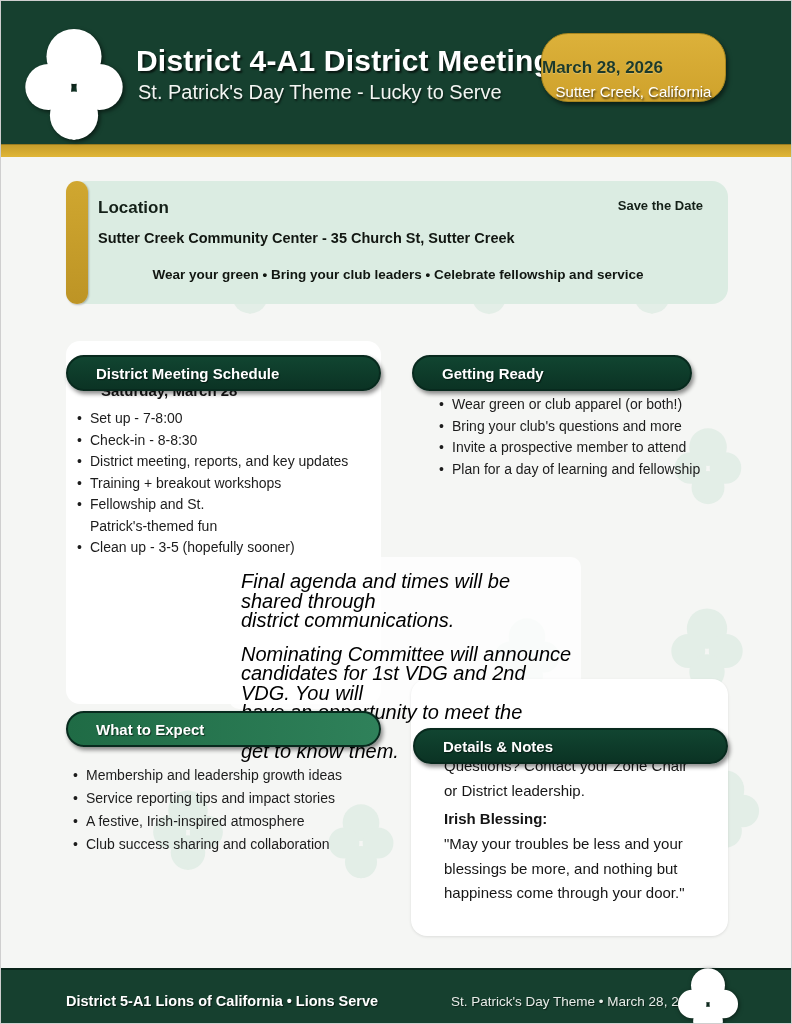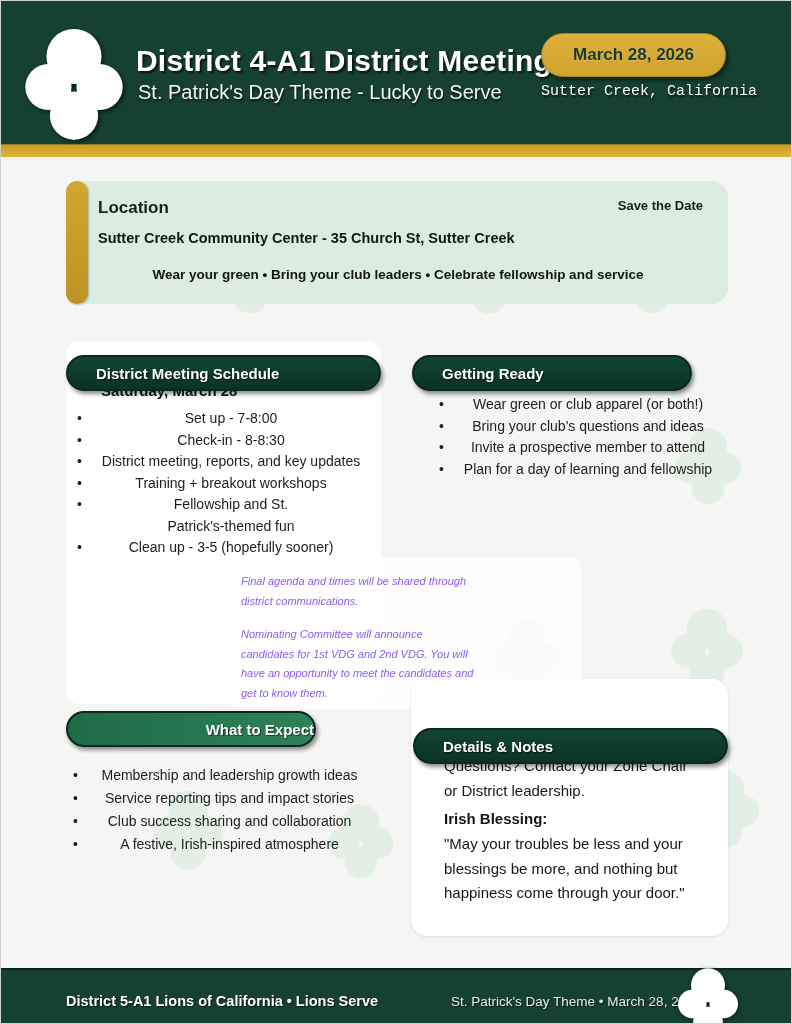--- a/index.html
+++ b/index.html
@@ -19,26 +19,26 @@
   .header { position:absolute; left:0; top:0; width:792px; height:143px; background:#16402f; z-index:3; }
   .gold-stripe { position:absolute; left:0; top:143px; width:792px; height:13px;
     background:linear-gradient(180deg,#c79e2b,#e0b637); border-top:1px solid #9a7c20; z-index:3; }
   .logo-clover { position:absolute; left:20px; top:26px; width:106px; height:120px; color:#ffffff;
     filter:drop-shadow(2px 2px 2px rgba(0,0,0,0.55)); z-index:4; }
   .logo-clover svg { width:100%; height:100%; fill:currentColor; }
   .header-title { position:absolute; left:135px; top:43px; font-size:30px; font-weight:bold; color:#ffffff;
     text-shadow:2px 2px 2px rgba(0,0,0,0.65); letter-spacing:0.2px; z-index:4; white-space:nowrap; }
   .header-subtitle { position:absolute; left:137px; top:80px; font-size:20px; color:#f2f5f2;
     text-shadow:1px 2px 2px rgba(0,0,0,0.6); z-index:4; white-space:nowrap; }
-  .date-badge { position:absolute; left:540px; top:32px; width:185px; height:44px;
+  .date-badge { position:absolute; left:540px; top:32px; width:185px; height:69px;
     background:linear-gradient(180deg,#dcb13a,#cfa22c); border:1px solid #a8861f; border-radius:27px;
-    box-shadow:2px 3px 4px rgba(0,0,0,0.5); display:flex; align-items:center; justify-content:center; z-index:4; }
+    box-shadow:2px 3px 4px rgba(0,0,0,0.5); display:flex; align-items:center; justify-content:flex-start; z-index:4; }
   .date-badge span { font-size:17px; font-weight:bold; color:#1c3a2b; text-shadow:0 1px 1px rgba(255,255,255,0.25); }
   .header-location { position:absolute; left:540px; top:82px; width:185px; text-align:center;
-    font-size:15px; color:#ffffff; text-shadow:1px 2px 2px rgba(0,0,0,0.7); z-index:4; white-space:nowrap;font-family:Liberation Mono, monospace; }
+    font-size:15px; color:#ffffff; text-shadow:1px 2px 2px rgba(0,0,0,0.7); z-index:4; white-space:nowrap; }
 
   
   .loc-box { position:absolute; left:70px; top:180px; width:657px; height:123px;
     background:#dbece2; border-radius:16px; z-index:2; }
   .loc-goldbar { position:absolute; left:65px; top:180px; width:22px; height:123px;
     background:linear-gradient(180deg,#d0a730,#bd9425); border-radius:11px; z-index:3;
     box-shadow:1px 1px 2px rgba(0,0,0,0.25); }
   .loc-heading { position:absolute; left:97px; top:197px; font-size:17px; font-weight:bold; color:#142018; z-index:3; }
   .loc-save { position:absolute; right:88px; top:197px; font-size:13px; font-weight:bold; color:#142018; z-index:3; }
   .loc-address { position:absolute; left:97px; top:229px; font-size:14.5px; font-weight:bold; color:#111611; z-index:3; }
@@ -54,37 +54,37 @@
     background:#ffffff; border-radius:16px; box-shadow:0 1px 3px rgba(0,0,0,0.10); z-index:1; }
 
   .pill { position:absolute; height:36px; border-radius:18px; border:2px solid #082a1e;
     box-shadow:2px 3px 4px rgba(0,0,0,0.45); display:flex; align-items:center; z-index:3; }
   .pill span { font-size:15px; font-weight:bold; color:#ffffff; text-shadow:1px 1px 1px rgba(0,0,0,0.55);
     padding-left:28px; white-space:nowrap; }
   .pill-dark { background:linear-gradient(180deg,#114531,#0b3324);margin-top:17px; }
   .pill-medium { background:linear-gradient(90deg,#1f6b45,#2f815a); }
   .pill-schedule { left:65px; top:337px; width:315px; }
   .pill-ready    { left:411px; top:337px; width:280px; }
-  .pill-expect   { left:65px; top:710px; width:250px;justify-content:flex-end; }
+  .pill-expect   { left:65px; top:710px; width:315px; }
   .pill-details  { left:412px; top:710px; width:315px;align-items:center; }
 
   
   .sched-day { position:absolute; left:100px; top:381px; font-size:15px; font-weight:bold; color:#151515; z-index:2; }
   .bullet-list { list-style:none; z-index:2; }
   .bullet-list li { position:relative; padding-left:13px; font-size:14px; color:#1c1c1c;
-    line-height:21.5px; white-space:pre-line;text-align:center; }
+    line-height:21.5px; white-space:pre-line; }
   .bullet-list li::before { content:"\2022"; position:absolute; left:0; top:0; color:#1c1c1c; }
   .list-schedule { position:absolute; left:76px; top:407px; width:295px; }
   .list-ready    { position:absolute; left:438px; top:393px; width:285px; }
   .list-expect   { position:absolute; left:72px;  top:763px; width:300px; }
   .list-expect li { line-height:23px; }
 
   
   .notes-block { position:absolute; left:240px; top:571px; width:335px; z-index:2; }
-  .notes-block p { font-size:11px; font-style:italic; color:#8b5cf6; line-height:19.5px;
+  .notes-block p { font-size:20px; font-style:italic; color:#000000; line-height:19.5px;
     white-space:pre-line; }
   .notes-block p + p { margin-top:14px; }
 
   
   .details-contact { position:absolute; left:443px; top:752px; width:270px; font-size:15px;
     color:#161616; line-height:25px; white-space:pre-line; z-index:2; }
   .details-blessing-label { position:absolute; left:443px; top:809px; font-size:15px; font-weight:bold;
     color:#141414; z-index:2; }
   .details-blessing-quote { position:absolute; left:443px; top:831px; width:275px; font-size:15px;
     color:#161616; line-height:24.5px; white-space:pre-line; z-index:2; }
@@ -190,39 +190,39 @@
       <li>Check-in - 8-8:30</li>
       <li>District meeting, reports, and key updates</li>
       <li>Training + breakout workshops</li>
       <li>Fellowship and St.
 Patrick's-themed fun</li>
       <li>Clean up - 3-5 (hopefully sooner)</li>
     </ul>
 
   <ul class="bullet-list list-ready">
       <li>Wear green or club apparel (or both!)</li>
-      <li>Bring your club's questions and ideas</li>
+      <li>Bring your club's questions and more</li>
       <li>Invite a prospective member to attend</li>
       <li>Plan for a day of learning and fellowship</li>
     </ul>
 
   <div class="notes-block">
     <p>Final agenda and times will be shared through
 district communications.</p>
     <p>Nominating Committee will announce
 candidates for 1st VDG and 2nd VDG. You will
 have an opportunity to meet the candidates and
 get to know them.</p>
   </div>
 
   <ul class="bullet-list list-expect">
       <li>Membership and leadership growth ideas</li>
       <li>Service reporting tips and impact stories</li>
+      <li>A festive, Irish-inspired atmosphere</li>
       <li>Club success sharing and collaboration</li>
-      <li>A festive, Irish-inspired atmosphere</li>
     </ul>
 
   <div class="details-contact">Questions? Contact your Zone Chair
 or District leadership.</div>
   <div class="details-blessing-label">Irish Blessing:</div>
   <div class="details-blessing-quote">"May your troubles be less and your
 blessings be more, and nothing but
 happiness come through your door."</div>
 
   <div class="footer"></div>

